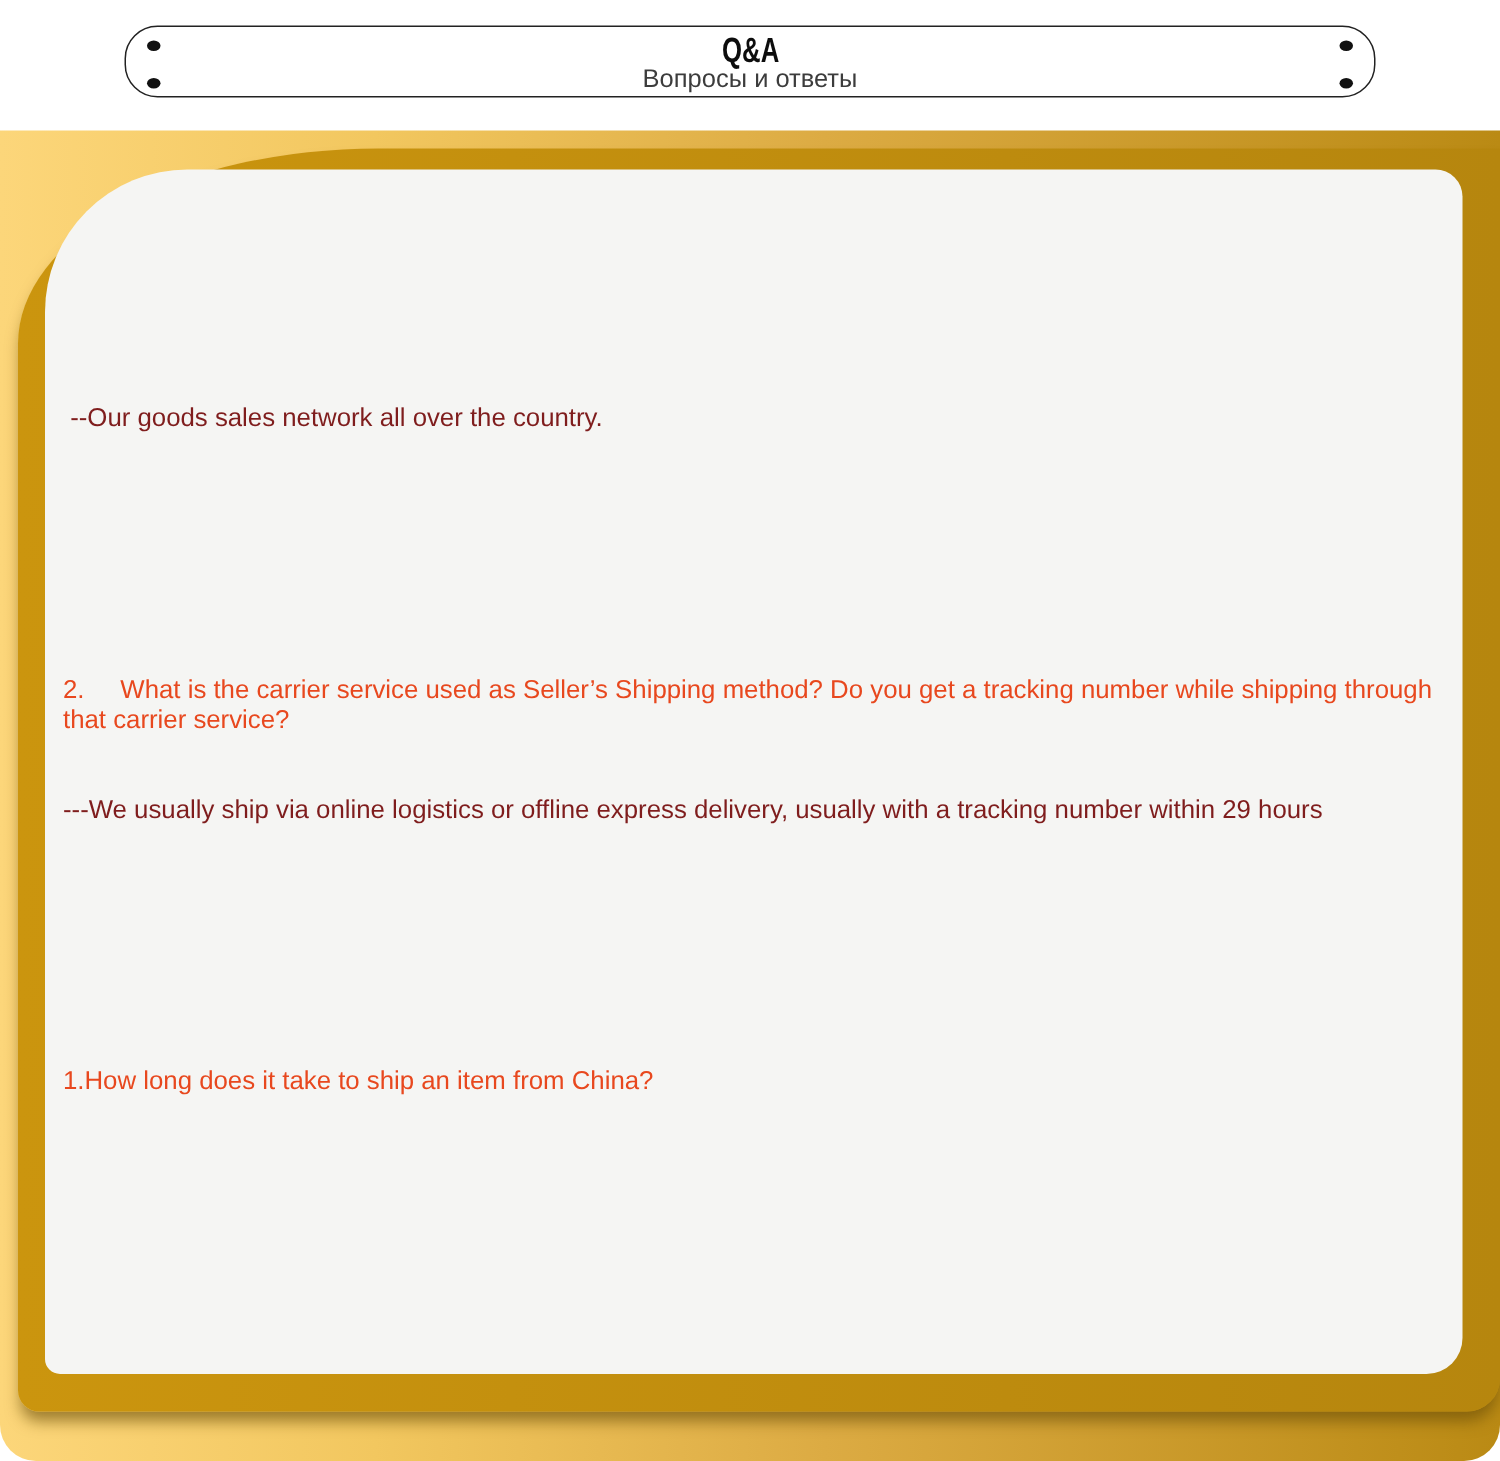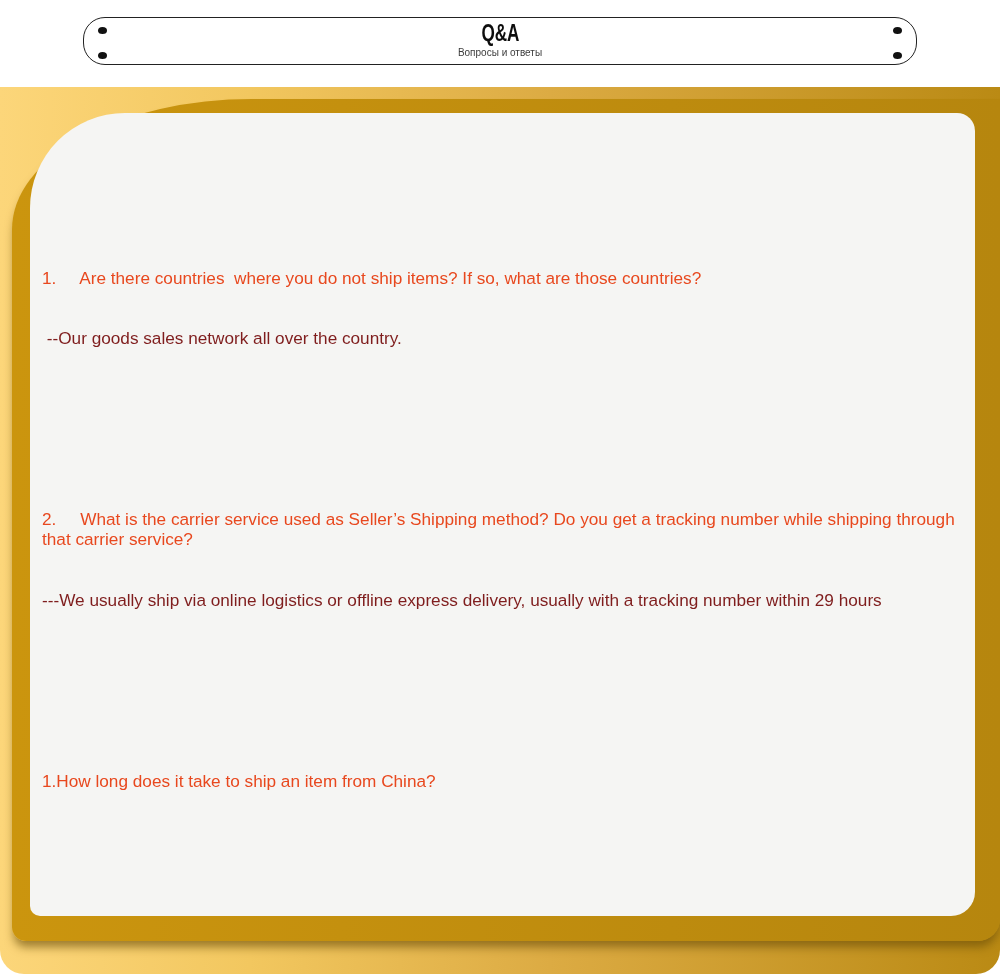--- a/index.html
+++ b/index.html
@@ -14,21 +14,21 @@
     position:absolute;left:83px;top:17px;width:834px;height:48px;
     background:#ffffff;border:1.6px solid #222;border-radius:22px;
     display:flex;flex-direction:column;align-items:center;justify-content:center;
     box-sizing:border-box;z-index:5;
   }
   .plaque-title{
     font-weight:800;font-size:22px;line-height:22px;color:#0d0d0d;
     display:inline-block;transform:scaleX(.78) scaleY(1.06);letter-spacing:0;
   }
   .plaque-sub{
-    font-size:10px;line-height:13px;color:#3c3c3c;margin-top:1px;
+    font-size:17px;line-height:13px;color:#3c3c3c;margin-top:1px;
   }
   .rivet{
     position:absolute;width:9px;height:7px;background:#111;border-radius:50%;
   }
   .rivet.tl{left:14px;top:9px;}
   .rivet.bl{left:14px;top:34px;}
   .rivet.tr{right:14px;top:9px;}
   .rivet.br{right:14px;top:34px;}
 
   
@@ -73,21 +73,20 @@
   </div>
 
   <div class="gold-bg"></div>
 
   <div class="amber-panel"></div>
 
   <div class="qa-card">
     <div class="qa-content">
 
       <div class="qa-block">
-        <div class="q-line">1.     Are there countries  where you do not ship items? If so, what are those countries?</div>
         <div class="a-line"> --Our goods sales network all over the country.</div>
       </div>
 
       <div class="qa-block">
         <div class="q-line">2.     What is the carrier service used as Seller’s Shipping method? Do you get a tracking number while shipping through that carrier service?</div>
         <div class="a-line">---We usually ship via online logistics or offline express delivery, usually with a tracking number within 29 hours</div>
       </div>
 
       <div class="qa-block">
         <div class="q-line">1.How long does it take to ship an item from China?</div>

